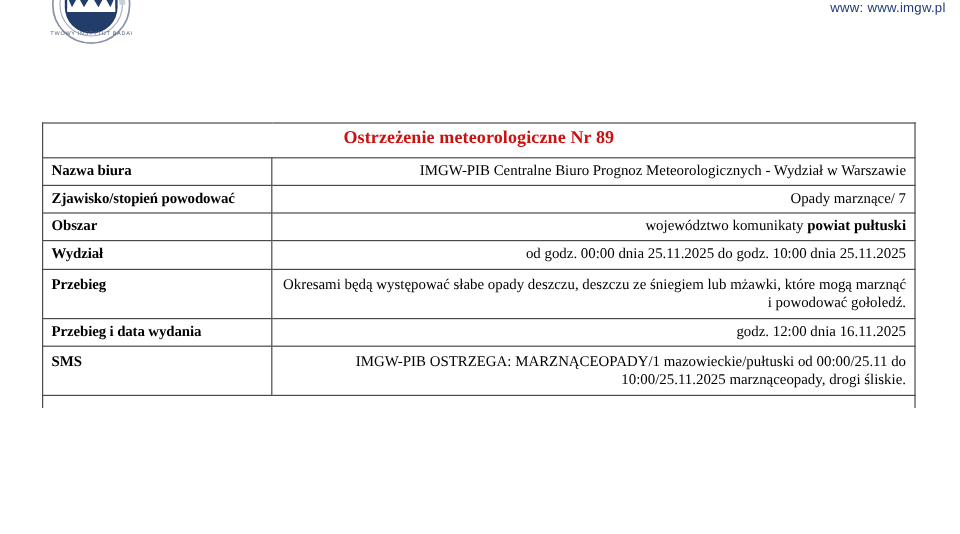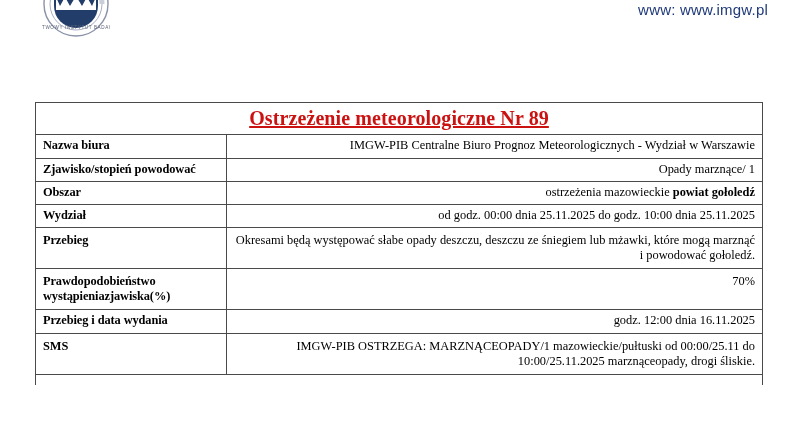--- a/index.html
+++ b/index.html
@@ -27,24 +27,24 @@
     position: absolute;
     left: 42px;
     top: -30px;
     width: 68px;
     height: 68px;
   }
   .logo-svg { display: block; }
 
   .site-url {
     position: absolute;
-    right: 32px;
+    right: 12px;
     top: 1px;
     font-family: "Liberation Sans", "DejaVu Sans", sans-serif;
-    font-size: 15px;
+    font-size: 11px;
     color: #1f3a7a;
     letter-spacing: 0.2px;
     white-space: nowrap;
   }
 
   
   .warning-table {
     position: absolute;
     left: 35px;
     top: 102px;
@@ -64,23 +64,22 @@
   .col-value { width: 536px; }
 
   .title-cell {
     text-align: center;
     padding: 6px 4px 8px 4px;
     height: 21px;
   }
   .doc-title {
     color: #cc1111;
     font-weight: bold;
-    font-size: 20px;
+    font-size: 15px;
     letter-spacing: 0.1px;
-    text-decoration: underline;
   }
 
   .lbl {
     font-weight: bold;
     font-size: 12.3px;
     letter-spacing: -0.1px;
   }
   .val {
     font-size: 12.3px;
   }
@@ -129,42 +128,38 @@
       </td>
     </tr>
 
     <tr>
       <td class="lbl">Nazwa biura</td>
       <td class="val cell-pad-l">IMGW-PIB Centralne Biuro Prognoz Meteorologicznych - Wydział w Warszawie</td>
     </tr>
 
     <tr>
       <td class="lbl">Zjawisko/stopień powodować</td>
-      <td class="val cell-pad-l">Opady marznące/ 1</td>
+      <td class="val cell-pad-l">Opady marznące/ 7</td>
     </tr>
 
     <tr>
       <td class="lbl">Obszar</td>
-      <td class="val cell-pad-l"><span>ostrzeżenia mazowieckie </span><b>powiat gołoledź</b></td>
+      <td class="val cell-pad-l"><span>województwo komunikaty </span><b>powiat pułtuski</b></td>
     </tr>
 
     <tr>
       <td class="lbl">Wydział</td>
       <td class="val cell-pad-l">od godz. 00:00 dnia 25.11.2025 do godz. 10:00 dnia 25.11.2025</td>
     </tr>
 
     <tr class="row-tall">
       <td class="lbl">Przebieg</td>
       <td class="val cell-pad-l two-line">Okresami będą występować  słabe opady deszczu, deszczu ze śniegiem  lub mżawki, które mogą marznąć i powodować  gołoledź.</td>
     </tr>
 
-    <tr class="row-tall">
-      <td class="lbl two-line"><span>Prawdopodobieństwo</span><br><span>wystąpieniazjawiska(%)</span></td>
-      <td class="val cell-pad-l">70%</td>
-    </tr>
 
 
     <tr>
       <td class="lbl">Przebieg i data wydania</td>
       <td class="val cell-pad-l">godz. 12:00 dnia 16.11.2025</td>
     </tr>
 
     <tr class="row-tall">
       <td class="lbl">SMS</td>
       <td class="val cell-pad-l two-line">IMGW-PIB OSTRZEGA: MARZNĄCEOPADY/1 mazowieckie/pułtuski od 00:00/25.11 do 10:00/25.11.2025 marznąceopady, drogi śliskie.</td>

